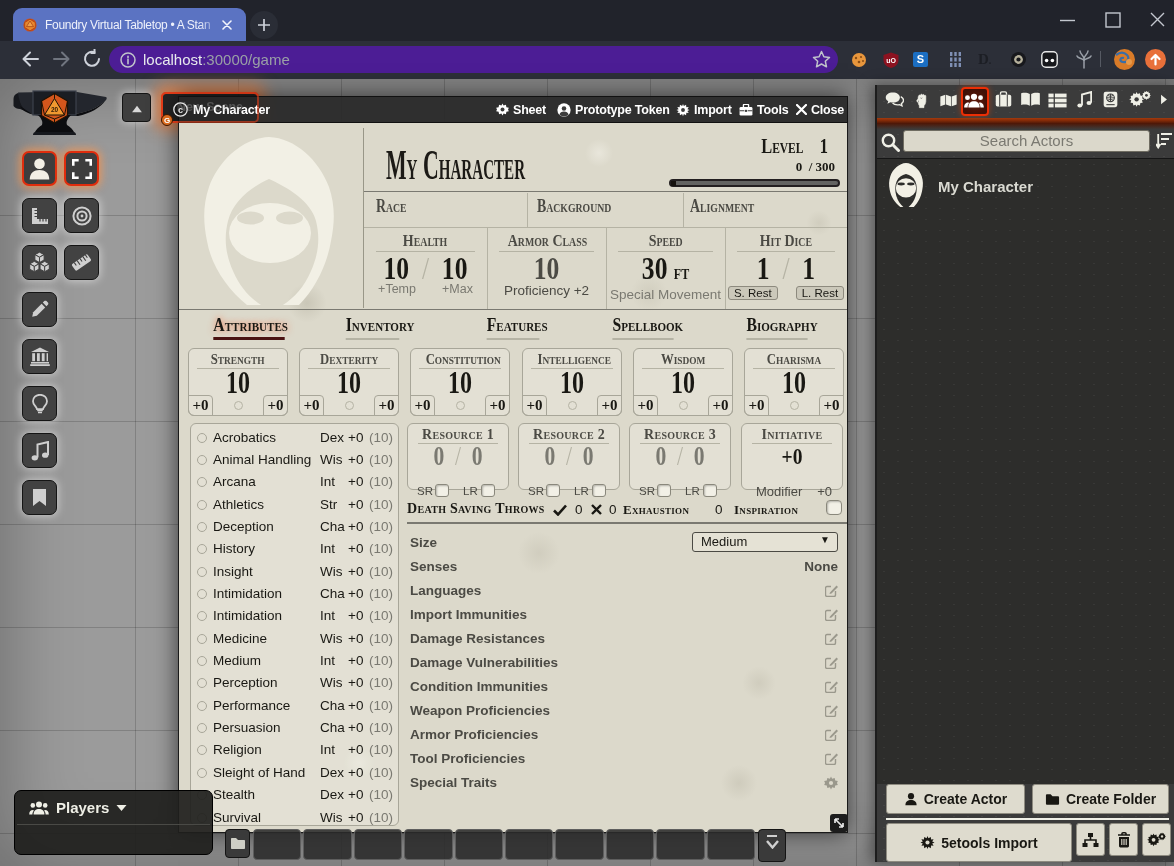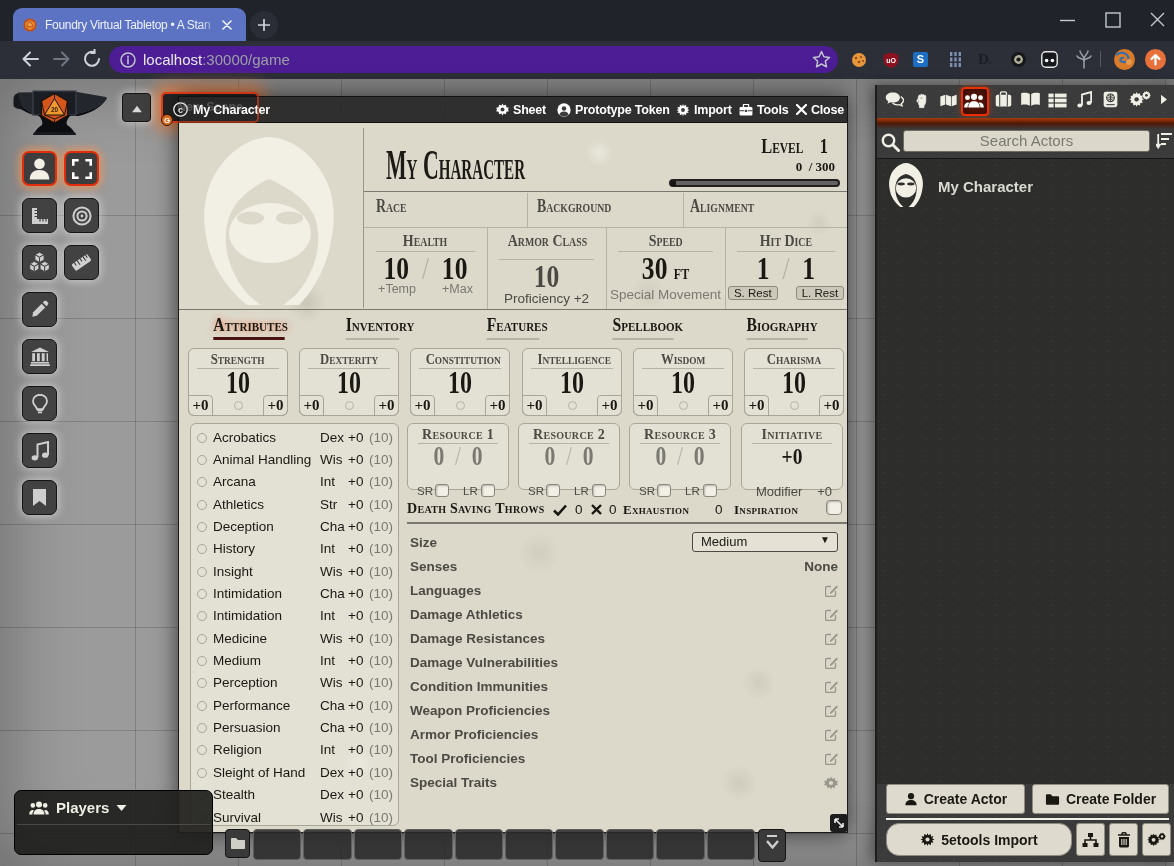--- a/index.html
+++ b/index.html
@@ -331,21 +331,21 @@
 
  <div class="vl" style="left:308px;top:105px;height:81px;"></div>
  <div class="vl" style="left:427px;top:105px;height:81px;"></div>
  <div class="vl" style="left:546px;top:105px;height:81px;"></div>
  <div class="abs" style="left:185px;top:108px;width:123px;text-align:center;">
    <div class="sc lab" style="font-size:17px;border-bottom:1px solid #b5b3a4;margin:0 12px;padding-bottom:0;white-space:nowrap;"><span style="display:inline-block;transform:scaleX(0.82);">Health</span></div>
    <div style="font-family:'Liberation Serif',serif;font-weight:bold;font-size:32px;margin-top:3px;line-height:26px;transform:scaleX(0.8);">10&nbsp; <span style="color:#b5b3a4;font-weight:normal;">/</span> &nbsp;10</div>
    <div style="font-size:12.5px;color:#7a7971;margin-top:1px;"><span style="margin-right:26px;">+Temp</span><span>+Max</span></div>
  </div>
  <div class="abs" style="left:308px;top:108px;width:119px;text-align:center;">
-   <div class="sc lab" style="font-size:17px;border-bottom:1px solid #b5b3a4;margin:0 12px;padding-bottom:8px;white-space:nowrap;"><span style="display:inline-block;transform:scaleX(0.82);">Armor Class</span></div>
+   <div class="sc lab" style="font-size:17px;border-bottom:1px solid #b5b3a4;margin:0 12px;padding-bottom:0;white-space:nowrap;"><span style="display:inline-block;transform:scaleX(0.82);">Armor Class</span></div>
    <div class="lab" style="font-family:'Liberation Serif',serif;font-size:32px;margin-top:3px;line-height:26px;transform:scaleX(0.8);">10</div>
    <div class="lab" style="font-size:13.5px;margin-top:2px;font-weight:normal;color:#4b4a44;">Proficiency +2</div>
  </div>
  <div class="abs" style="left:427px;top:108px;width:119px;text-align:center;">
    <div class="sc lab" style="font-size:17px;border-bottom:1px solid #b5b3a4;margin:0 12px;padding-bottom:0;white-space:nowrap;"><span style="display:inline-block;transform:scaleX(0.82);">Speed</span></div>
    <div style="font-family:'Liberation Serif',serif;font-weight:bold;font-size:32px;margin-top:3px;line-height:26px;transform:scaleX(0.8);">30 <span class="sc" style="font-size:22px;">ft</span></div>
    <div style="font-size:13.5px;margin-top:2px;color:#7a7971;">Special Movement</div>
  </div>
  <div class="abs" style="left:546px;top:108px;width:122px;text-align:center;">
    <div class="sc lab" style="font-size:17px;border-bottom:1px solid #b5b3a4;margin:0 12px;padding-bottom:0;white-space:nowrap;"><span style="display:inline-block;transform:scaleX(0.82);">Hit Dice</span></div>
@@ -604,21 +604,21 @@
 <div class="abs" style="left:231px;top:436px;width:428px;height:18px;font-size:13.5px;">
  <span class="lab">Senses</span><span class="abs" style="right:0;top:0;font-weight:bold;color:#4b4a44;">None</span>
 </div>
 <div class="abs" style="left:231px;top:460px;width:428px;height:18px;font-size:13.5px;">
  <span class="lab">Languages</span><svg class="abs" style="right:0;top:1px" width="13" height="13" viewBox="0 0 13 13">
             <path d="M10.5,7 V11 C10.5,11.8 9.8,12.5 9,12.5 H2 C1.2,12.5 0.5,11.8 0.5,11 V4 C0.5,3.2 1.2,2.5 2,2.5 H6" fill="none" stroke="#9a988c" stroke-width="1.4"></path>
             <path d="M5,8.5 L11.5,1.5 L13,3 L6.5,9.5 L4.5,10 Z" fill="#9a988c"></path>
           </svg>
 </div>
 <div class="abs" style="left:231px;top:484px;width:428px;height:18px;font-size:13.5px;">
- <span class="lab">Damage Athletics</span><svg class="abs" style="right:0;top:1px" width="13" height="13" viewBox="0 0 13 13">
+ <span class="lab">Import Immunities</span><svg class="abs" style="right:0;top:1px" width="13" height="13" viewBox="0 0 13 13">
             <path d="M10.5,7 V11 C10.5,11.8 9.8,12.5 9,12.5 H2 C1.2,12.5 0.5,11.8 0.5,11 V4 C0.5,3.2 1.2,2.5 2,2.5 H6" fill="none" stroke="#9a988c" stroke-width="1.4"></path>
             <path d="M5,8.5 L11.5,1.5 L13,3 L6.5,9.5 L4.5,10 Z" fill="#9a988c"></path>
           </svg>
 </div>
 <div class="abs" style="left:231px;top:508px;width:428px;height:18px;font-size:13.5px;">
  <span class="lab">Damage Resistances</span><svg class="abs" style="right:0;top:1px" width="13" height="13" viewBox="0 0 13 13">
             <path d="M10.5,7 V11 C10.5,11.8 9.8,12.5 9,12.5 H2 C1.2,12.5 0.5,11.8 0.5,11 V4 C0.5,3.2 1.2,2.5 2,2.5 H6" fill="none" stroke="#9a988c" stroke-width="1.4"></path>
             <path d="M5,8.5 L11.5,1.5 L13,3 L6.5,9.5 L4.5,10 Z" fill="#9a988c"></path>
           </svg>
 </div>
@@ -750,21 +750,21 @@
  </div>
 
  <div class="sbtn abs" style="left:9px;top:699px;width:139px;height:30px;gap:6px;"><svg width="14" height="14" viewBox="0 0 20 20">
         <circle cx="10" cy="6" r="4.4" fill="#191813"></circle>
         <path d="M2,19 C2,13.5 5.5,11.4 10,11.4 C14.5,11.4 18,13.5 18,19 Z" fill="#191813"></path>
       </svg>Create Actor</div>
  <div class="sbtn abs" style="left:155px;top:699px;width:137px;height:30px;gap:6px;"><svg width="15" height="13" viewBox="0 0 16 13">
         <path d="M1,2 C1,1.4 1.4,1 2,1 H6 L8,3 H14 C14.6,3 15,3.4 15,4 V11 C15,11.6 14.6,12 14,12 H2 C1.4,12 1,11.6 1,11 Z" fill="#191813"></path>
       </svg>Create Folder</div>
  <div class="abs" style="left:9px;top:733px;width:283px;height:2px;background:#efefe6;"></div>
- <div class="sbtn abs" style="left:9px;top:738px;width:186px;height:33px;gap:6px;border-radius:13px;"><svg width="15" height="15" viewBox="0 0 16 16">
+ <div class="sbtn abs" style="left:9px;top:738px;width:186px;height:39px;gap:6px;"><svg width="15" height="15" viewBox="0 0 16 16">
         <path d="M8,1 L9,3.5 L11.5,2 L11.8,4.8 L14.5,4.5 L13,7 L15.5,8 L13,9 L14.5,11.5 L11.8,11.2 L11.5,14 L9,12.5 L8,15 L7,12.5 L4.5,14 L4.2,11.2 L1.5,11.5 L3,9 L0.5,8 L3,7 L1.5,4.5 L4.2,4.8 L4.5,2 L7,3.5 Z" fill="#191813"></path>
         <circle cx="8" cy="8" r="2.2" fill="#dedbce"></circle>
       </svg>5etools Import</div>
  <div class="sbtn abs" style="left:199px;top:738px;width:29px;height:33px;">
       <svg width="17" height="16" viewBox="0 0 17 16">
         <rect x="6" y="1" width="5" height="4" fill="#191813"></rect>
         <rect x="0.5" y="11" width="5" height="4" fill="#191813"></rect>
         <rect x="11.5" y="11" width="5" height="4" fill="#191813"></rect>
         <path d="M8.5,5 V8 M3,11 V8 H14 V11" stroke="#191813" stroke-width="1.6" fill="none"></path>
       </svg>

